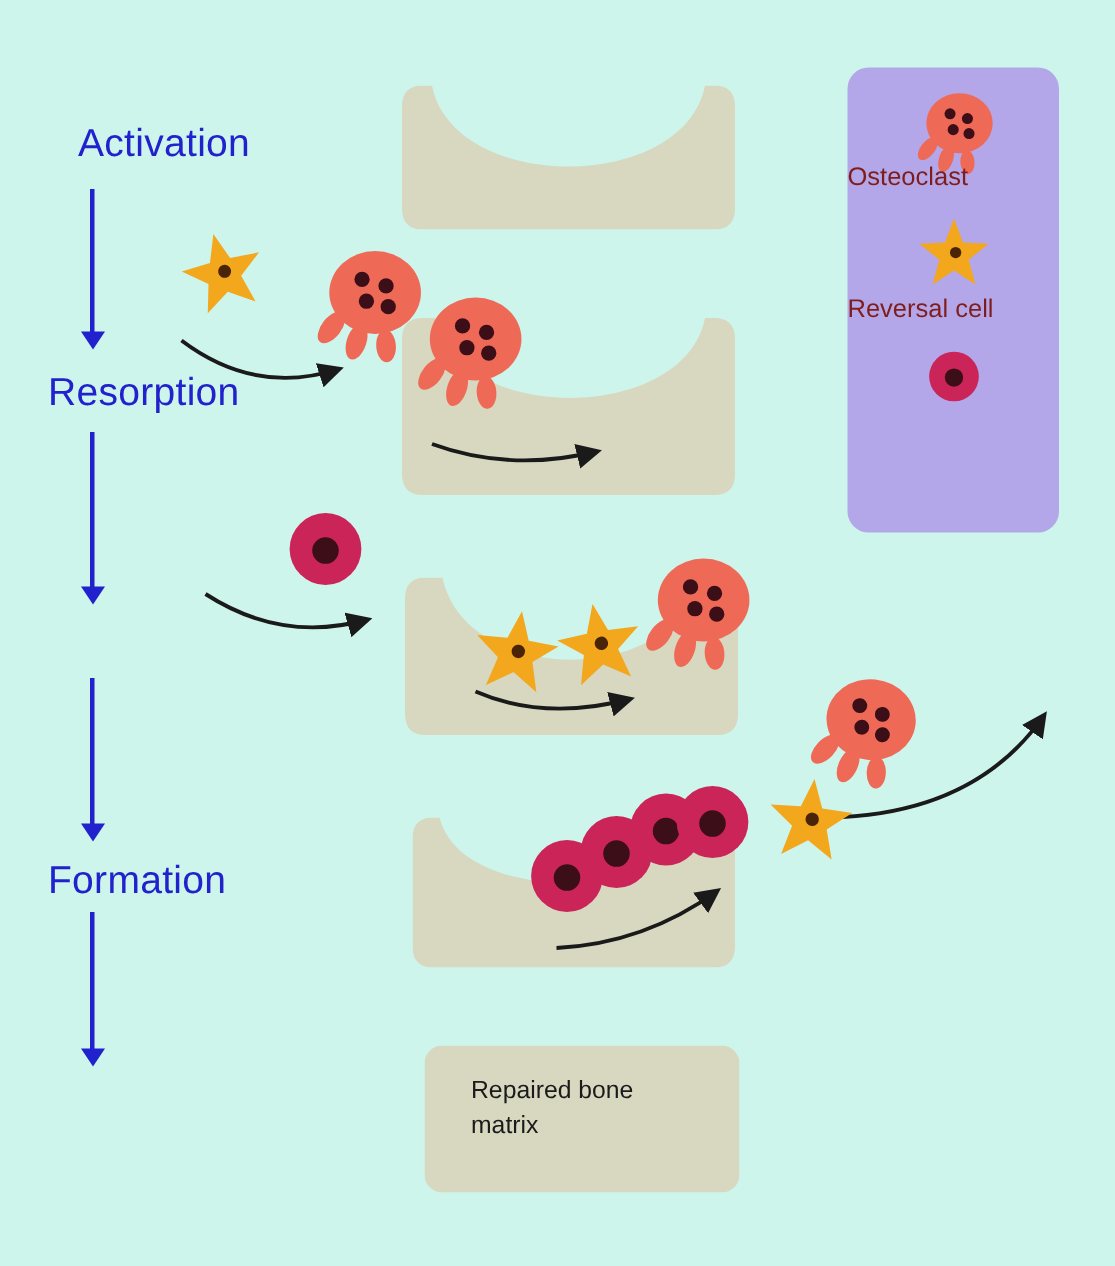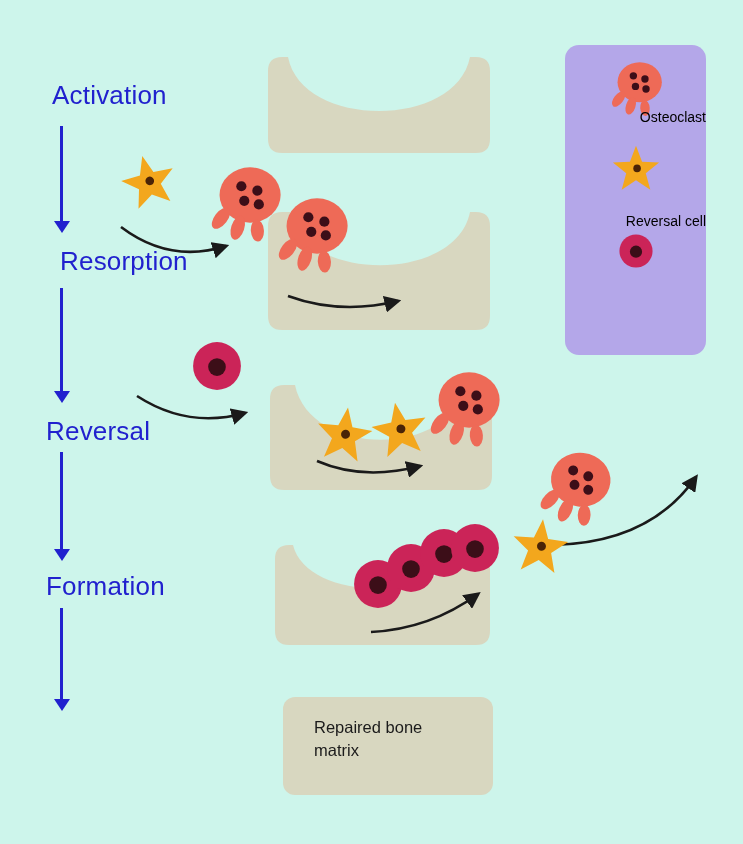--- a/index.html
+++ b/index.html
@@ -7,21 +7,21 @@
           font-family:"Liberation Sans",sans-serif;overflow:hidden;padding-left:28px;}
   .stage{position:absolute;color:#2121ce;font-size:26px;letter-spacing:.2px;}
   .varrow{position:absolute;width:3px;background:#2121ce;}
   .varrow::after{content:"";position:absolute;left:-6.5px;bottom:-11px;
                  border:8px solid transparent;border-top:12px solid #2121ce;border-bottom:0;}
   .bone{position:absolute;}
   .bone-label{position:absolute;font-size:16.5px;color:#1b1b1b;line-height:23px;}
   .legend{position:absolute;left:565px;top:45px;width:141px;height:310px;
           background:#b4a7e9;border-radius:14px;}
   .licon{position:absolute;left:50%;transform:translateX(-50%);}
-  .llabel{position:absolute;width:100%;text-align:right;font-size:14px;color:#000000;line-height:17px;}
+  .llabel{position:absolute;width:100%;text-align:left;font-size:17px;color:#7f1d1d;line-height:17px;}
   .overlay{position:absolute;left:0;top:0;pointer-events:none;}
 </style>
 </head>
 <body>
 
 <svg width="0" height="0" style="position:absolute" aria-hidden="true">
   <defs>
     <symbol id="sym-osteoclast" viewBox="0 0 110 110">
       <g fill="#ee6a57">
         <ellipse cx="62" cy="44" rx="42" ry="38"></ellipse>
@@ -43,23 +43,22 @@
     <symbol id="sym-osteoblast" viewBox="0 0 100 100">
       <circle cx="50" cy="50" r="46" fill="#cb2458"></circle>
       <circle cx="50" cy="52" r="17" fill="#3c0e18"></circle>
     </symbol>
   </defs>
 </svg>
 
 <div id="canvas">
 
   <div class="stage" style="left:52px;top:80px">Activation</div>
-  <div class="stage" style="left:60px;top:246px">Resorption</div>
-  <div class="stage" style="left:46px;top:416px">Reversal</div>
-  <div class="stage" style="left:46px;top:571px">Formation</div>
+  <div class="stage" style="left:32px;top:246px">Resorption</div>
+  <div class="stage" style="left:32px;top:571px">Formation</div>
 
   <div class="varrow" style="left:60px;top:126px;height:96px"></div>
   <div class="varrow" style="left:60px;top:288px;height:104px"></div>
   <div class="varrow" style="left:60px;top:452px;height:98px"></div>
   <div class="varrow" style="left:60px;top:608px;height:92px"></div>
 
   <svg class="bone" style="left:268px;top:57px" width="222" height="96" viewBox="0 0 222 96">
     <path fill="#d8d7c0" d="M 14 0 L 20 0 C 34 72, 188 72, 202 0 L 208 0 Q 222 0 222 14 L 222 82 Q 222 96 208 96 L 14 96 Q 0 96 0 82 L 0 14 Q 0 0 14 0 Z"></path>
   </svg>
   <svg class="bone" style="left:268px;top:212px" width="222" height="118" viewBox="0 0 222 118">
@@ -112,19 +111,19 @@
   </svg>
 
   <div class="legend">
     <svg class="licon" style="top:14px" width="58" height="58" viewBox="0 0 110 110">
         <use href="#sym-osteoclast"></use>
       </svg>
     <div class="llabel" style="top:64px">Osteoclast</div>
     <svg class="licon" style="top:98px" width="54" height="54" viewBox="0 0 100 100">
         <use href="#sym-star"></use>
       </svg>
-    <div class="llabel" style="top:168px">Reversal cell</div>
+    <div class="llabel" style="top:152px">Reversal cell</div>
     <svg class="licon" style="top:188px" width="36" height="36" viewBox="0 0 100 100">
         <use href="#sym-osteoblast"></use>
       </svg>
   </div>
 
 </div>
 
 </body></html>

